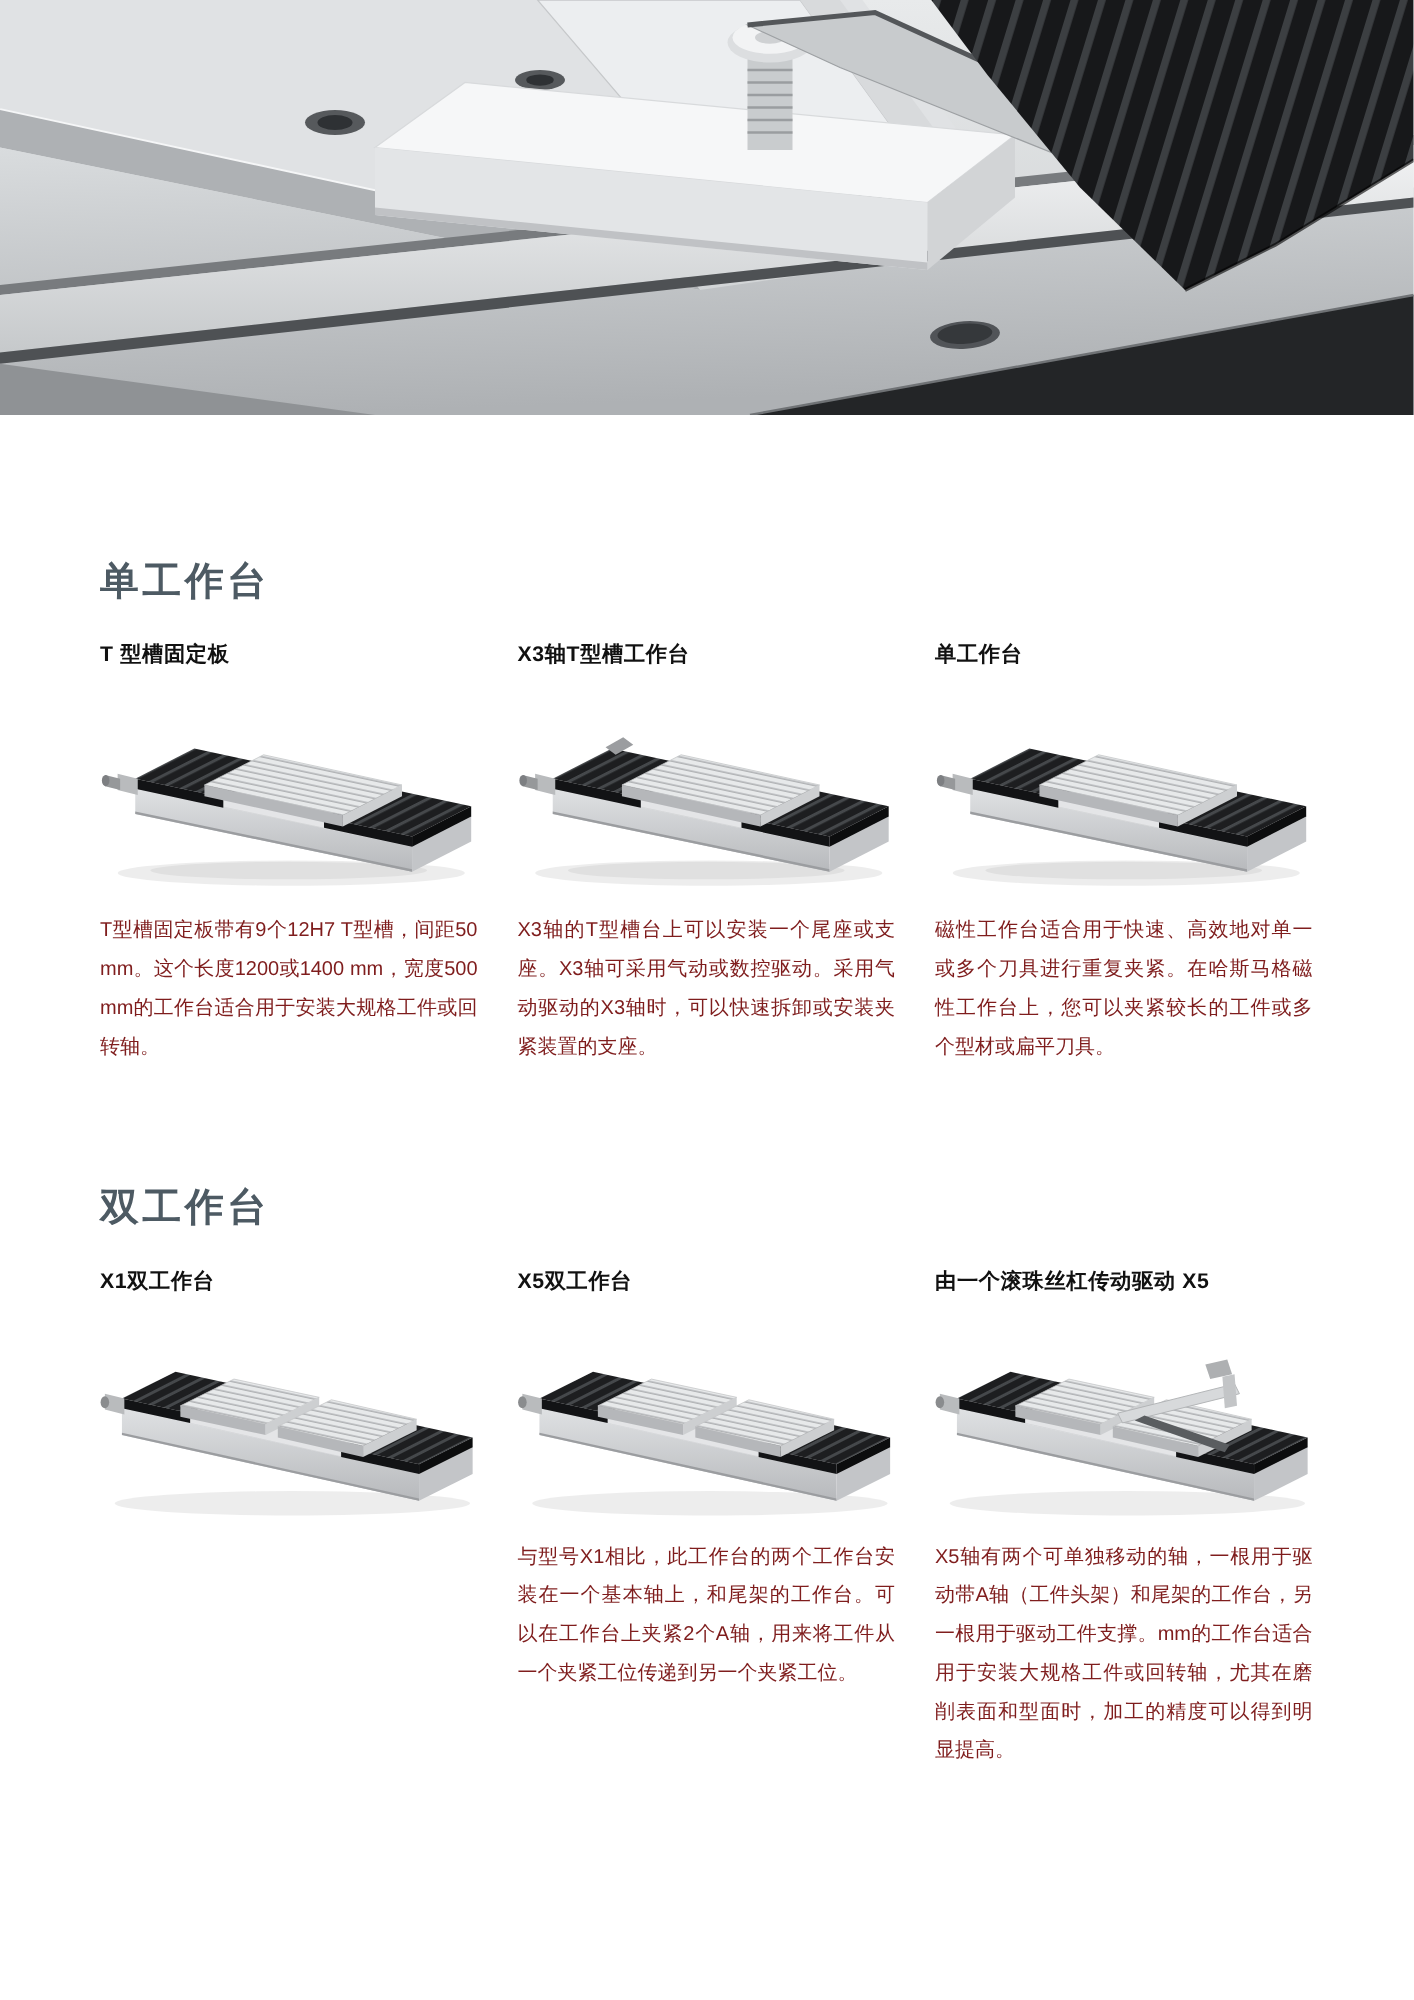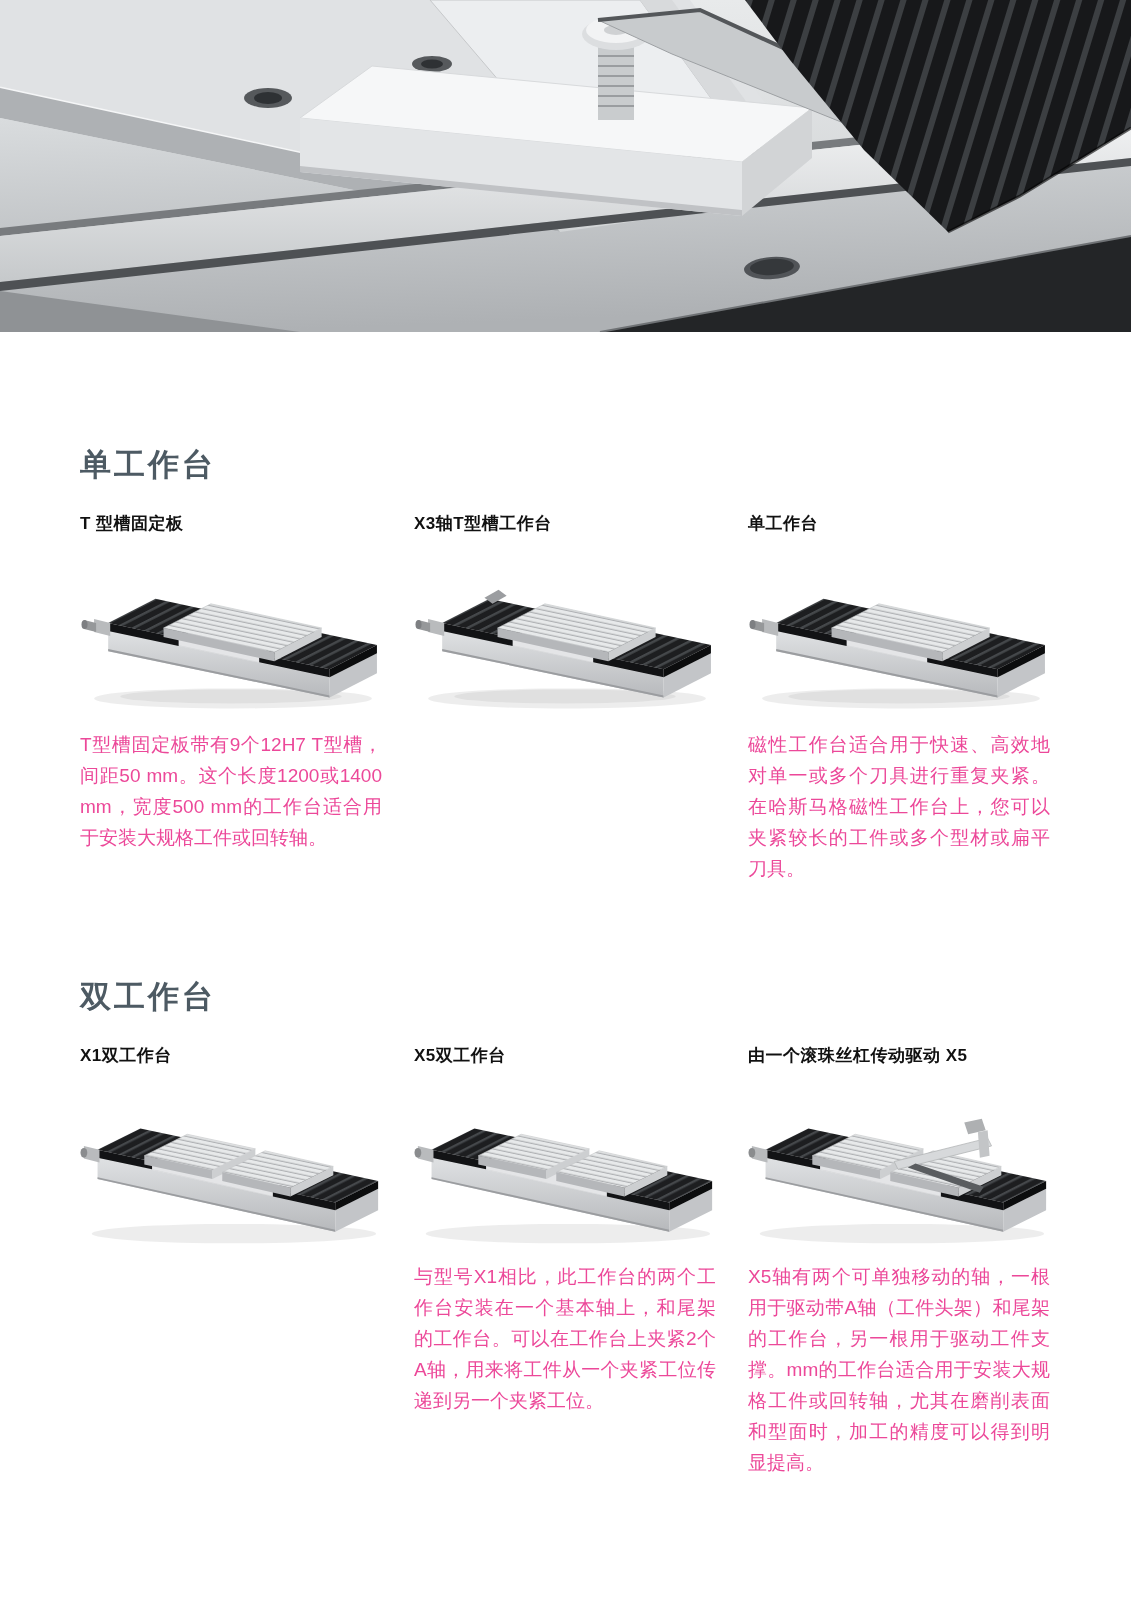--- a/index.html
+++ b/index.html
@@ -8,21 +8,21 @@
   .hero{width:1131px;height:332px;display:block;line-height:0;}
   .hero svg{width:1131px;height:332px;display:block;}
   section{padding:0 81px 0 80px;}
   .section-single{margin-top:112px;}
   .section-double{margin-top:92px;}
   h2.sec-title{margin:0 0 26px 0;font-size:31px;font-weight:bold;color:#4d5a63;letter-spacing:3px;}
   .grid{display:grid;grid-template-columns:repeat(3,1fr);column-gap:32px;}
   .card h3{margin:0;font-size:17px;font-weight:bold;color:#111;letter-spacing:0.5px;min-height:22px;}
   .pimg{margin-top:10px;height:172px;}
   .pimg svg{width:100%;height:100%;}
-  .card p{margin:12px 0 0 0;font-size:19px;line-height:31px;text-align:justify;color:#ec4899;}
+  .card p{margin:12px 0 0 0;font-size:16px;line-height:31px;text-align:justify;color:#7f1d1d;}
   .defs-holder{position:absolute;width:0;height:0;overflow:hidden;}
 </style>
 </head>
 <body>
 
 <svg class="defs-holder" aria-hidden="true">
   <defs>
     <pattern id="belp" width="8" height="8" patternUnits="userSpaceOnUse" patternTransform="rotate(63)">
       <rect width="8" height="8" fill="#1d1e20"></rect>
         <rect width="2.4" height="8" fill="#45484b"></rect>
@@ -178,20 +178,21 @@
       </article>
 
       <article class="card">
         <h3>X3轴T型槽工作台</h3>
         <div class="pimg">
           <svg viewBox="0 0 300 170">
             <use href="#stage-single"></use>
             <polygon points="70,52 84,44 92,50 78,58" fill="#9b9da0"></polygon>
           </svg>
         </div>
+        <p>X3轴的T型槽台上可以安装一个尾座或支座。X3轴可采用气动或数控驱动。采用气动驱动的X3轴时，可以快速拆卸或安装夹紧装置的支座。</p>
       </article>
 
       <article class="card">
         <h3>单工作台</h3>
         <div class="pimg">
           <svg viewBox="0 0 300 170">
               <use href="#stage-single"></use>
             </svg>
         </div>
         <p>磁性工作台适合用于快速、高效地对单一或多个刀具进行重复夹紧。在哈斯马格磁性工作台上，您可以夹紧较长的工件或多个型材或扁平刀具。</p>

